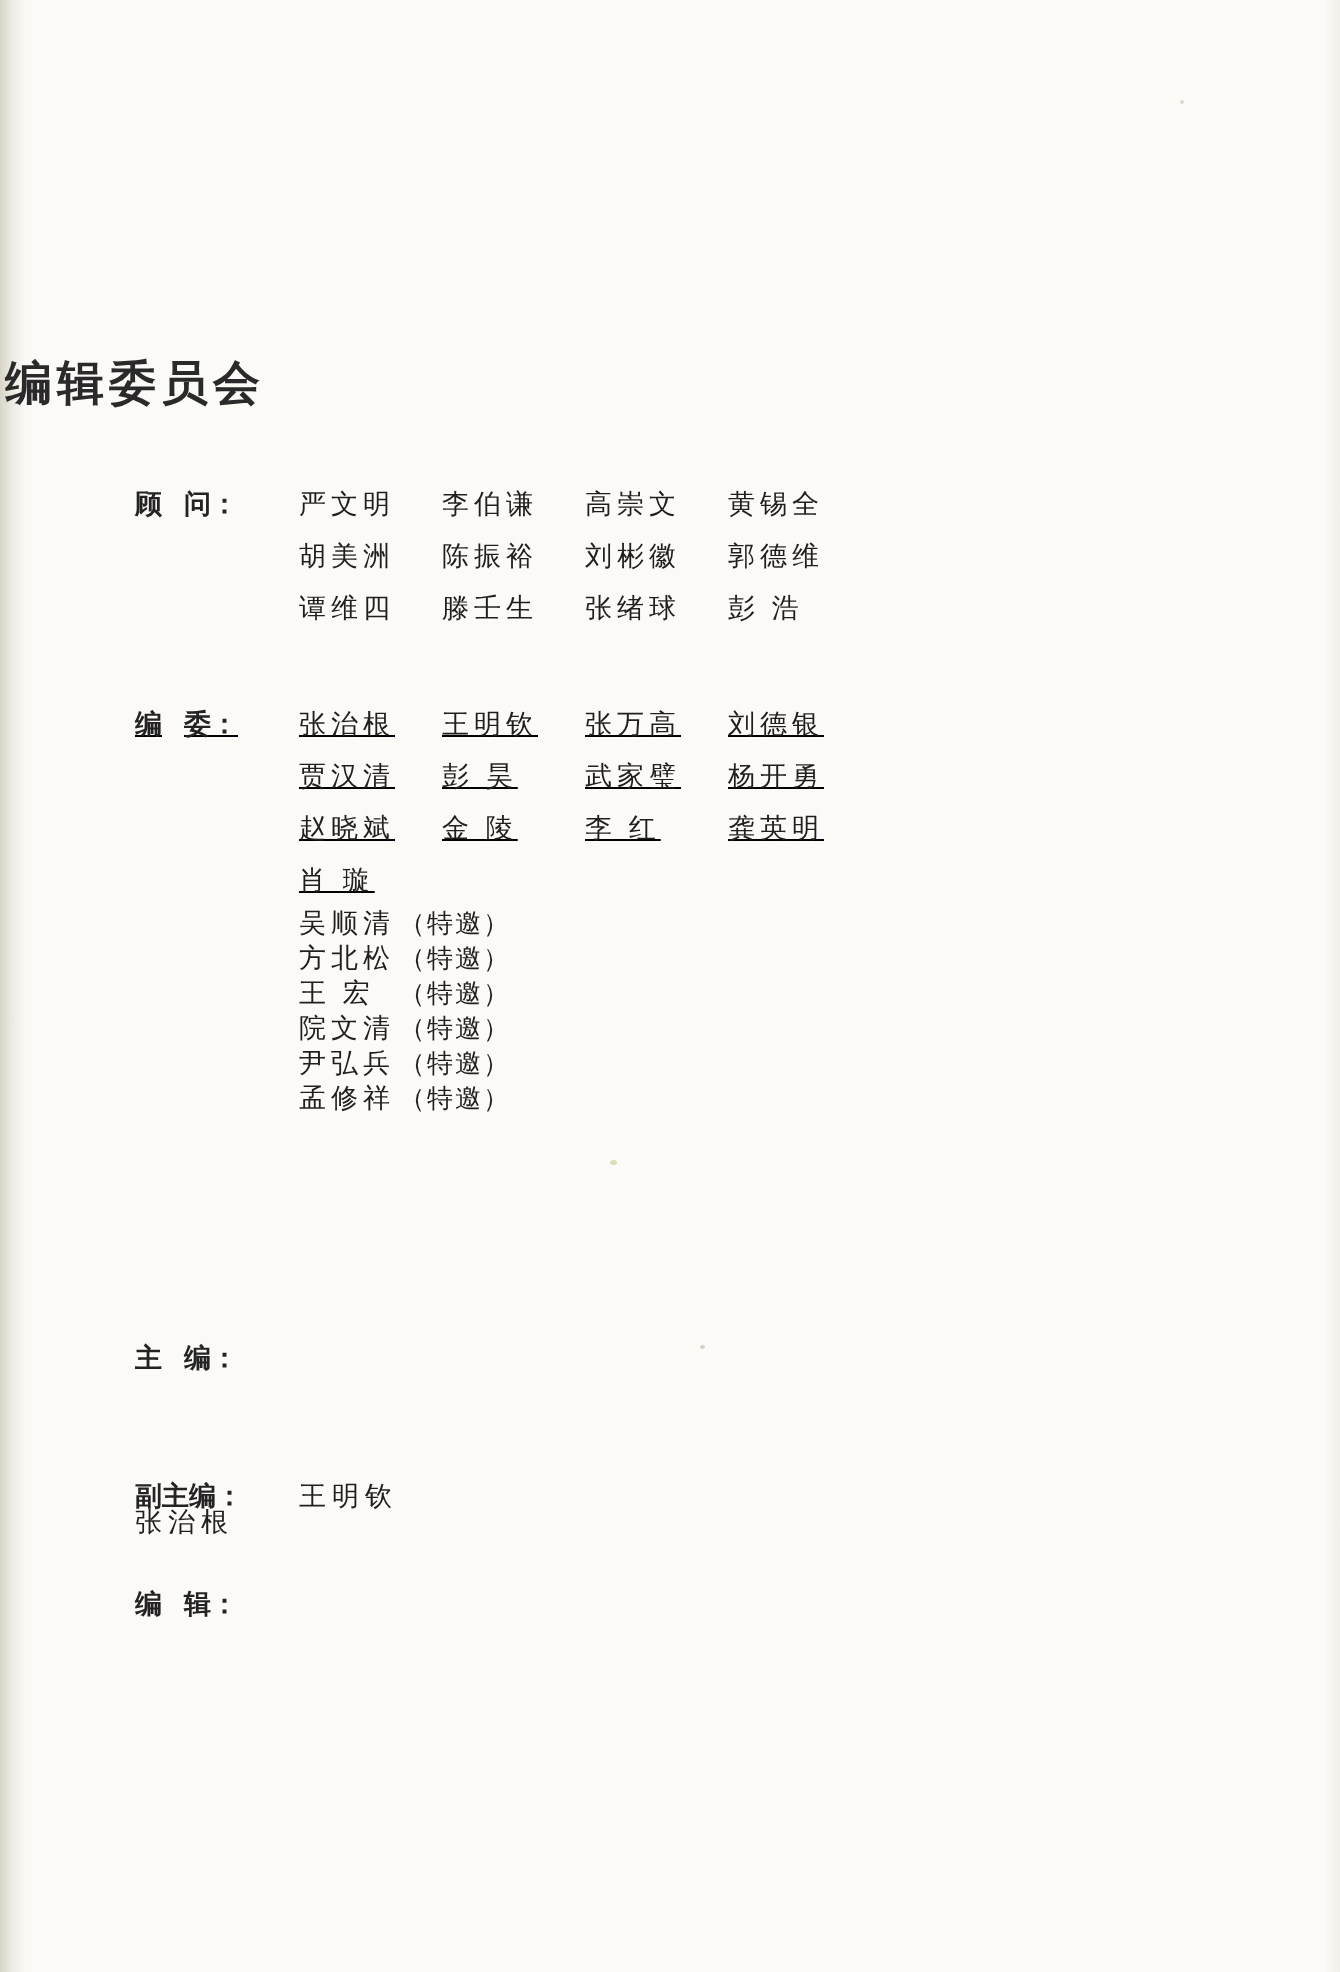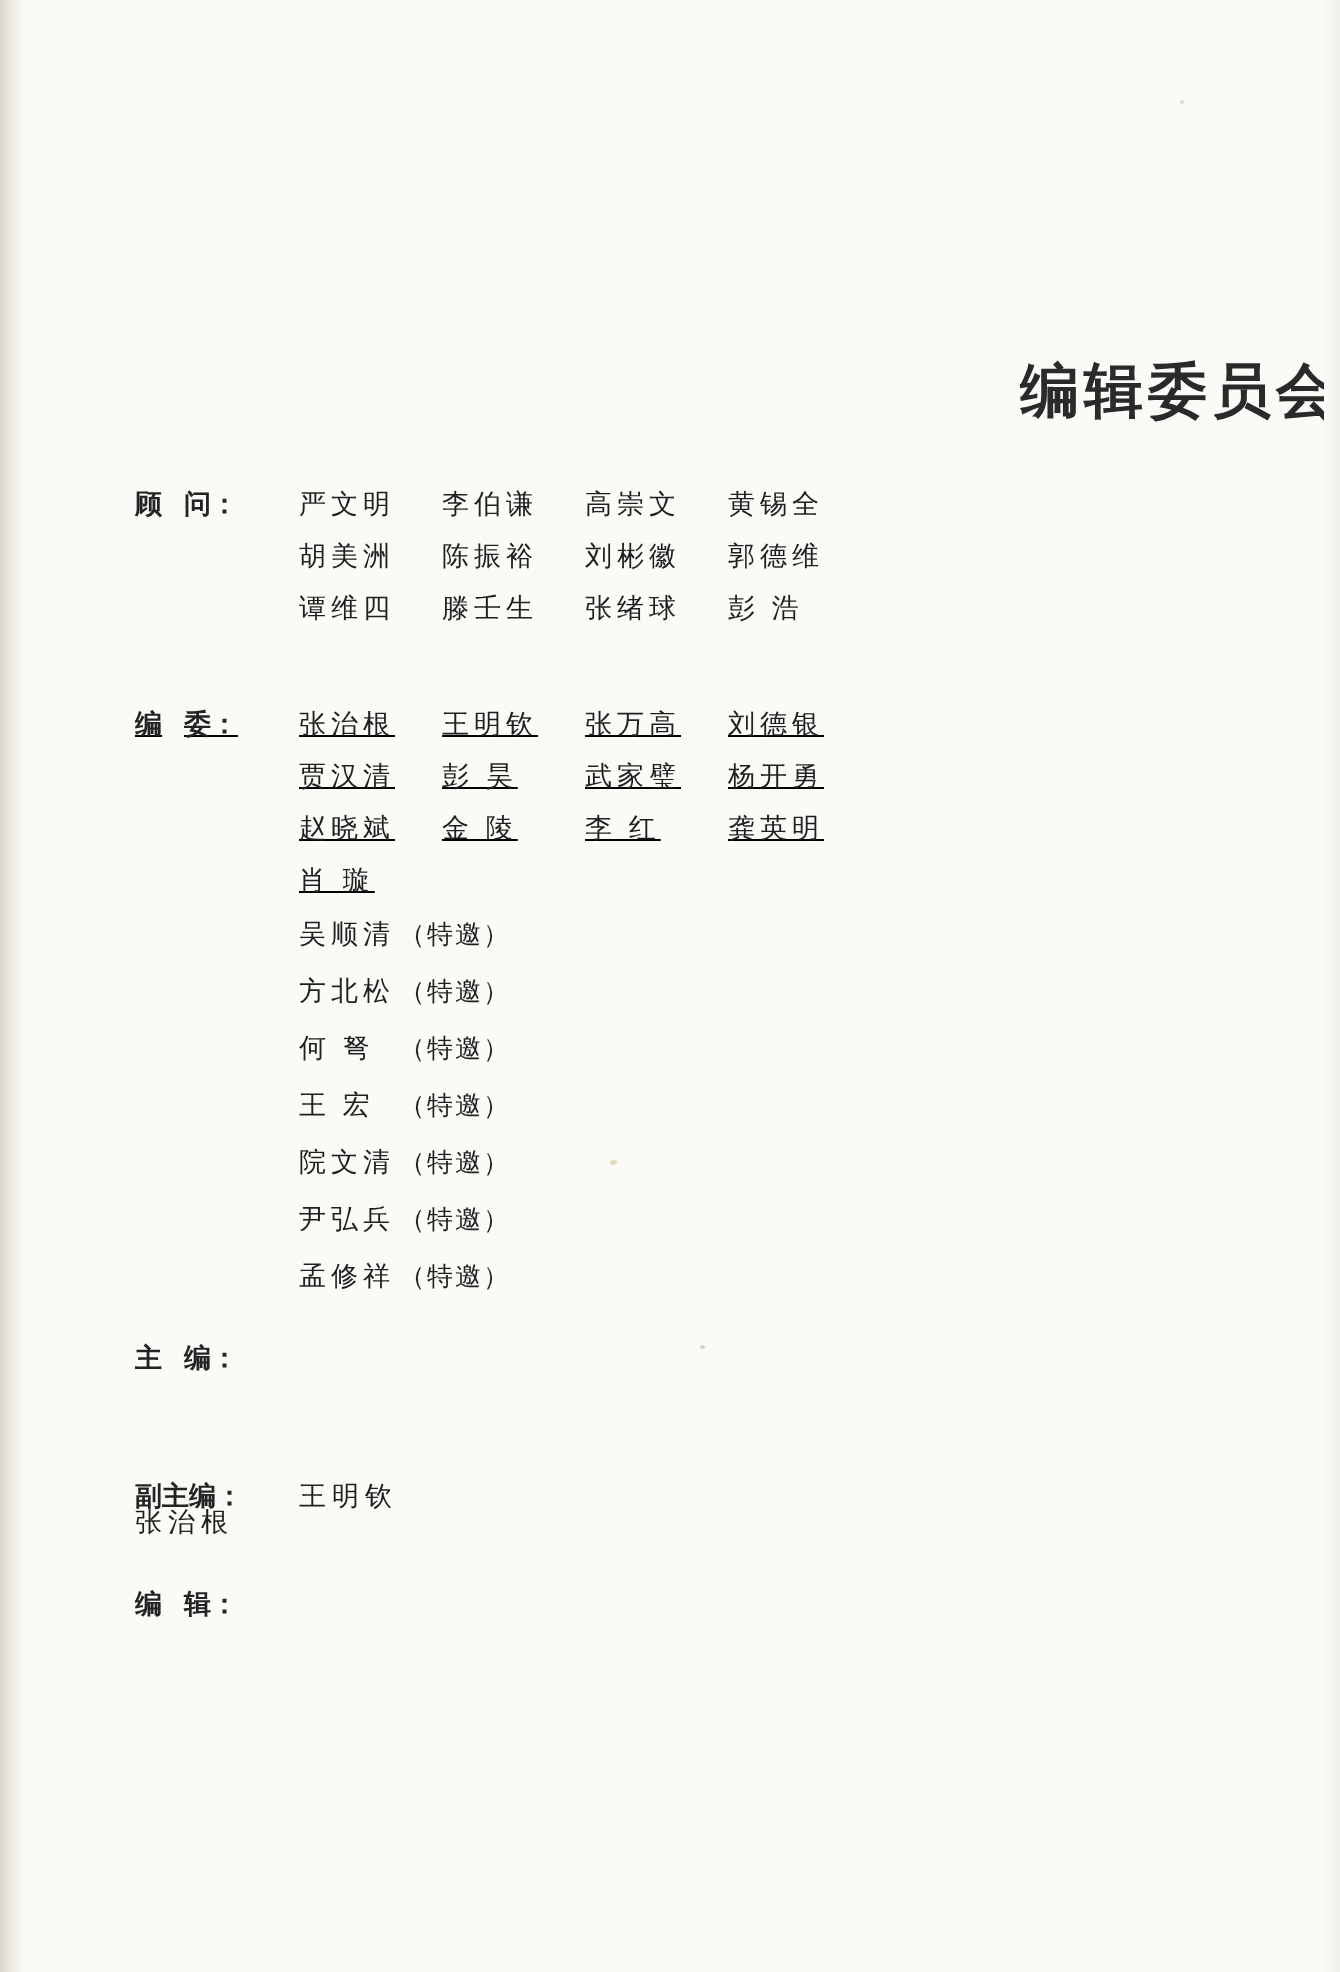--- a/index.html
+++ b/index.html
@@ -43,24 +43,24 @@
     left: 0;
     top: 0;
     width: 1340px;
   }
 
   .page-title {
     position: absolute;
     top: 352px;
     left: 0;
     width: 1340px;
-    text-align: right;
+    text-align: left;
     font-family: "DejaVu Serif", "Liberation Serif", serif;
     font-weight: bold;
-    font-size: 59px;
+    font-size: 47px;
     letter-spacing: 5px;
     color: #2a2a2a;
     text-indent: 5px;
   }
 
   .section {
     position: absolute;
     display: flex;
     align-items: flex-start;
     gap: 36px;
@@ -94,21 +94,21 @@
     font-size: 27px;
     color: #1f1f1f;
     letter-spacing: 5px;
     text-align: left;
   }
   .name:last-child { margin-right: 0; }
 
   .special-row {
     font-size: 27px;
     color: #1f1f1f;
-    line-height: 56px;
+    line-height: 35px;
     white-space: nowrap;
   }
   .special-row .nm {
     display: inline-block;
     width: 100px;
     letter-spacing: 5px;
   }
   .special-row .tag {
     display: inline-block;
     font-size: 26px;
@@ -200,23 +200,20 @@
           <span class="name">肖  璇</span>
         </div>
 
         <div class="special-row">
           <span class="nm">吴顺清</span><span class="tag">（特邀）</span>
         </div>
         <div class="special-row">
           <span class="nm">方北松</span><span class="tag">（特邀）</span>
         </div>
         <div class="special-row">
-          <span class="nm">何  弩</span><span class="tag">（特邀）</span>
-        </div>
-        <div class="special-row">
           <span class="nm">王  宏</span><span class="tag">（特邀）</span>
         </div>
         <div class="special-row">
           <span class="nm">院文清</span><span class="tag">（特邀）</span>
         </div>
         <div class="special-row">
           <span class="nm">尹弘兵</span><span class="tag">（特邀）</span>
         </div>
         <div class="special-row">
           <span class="nm">孟修祥</span><span class="tag">（特邀）</span>

